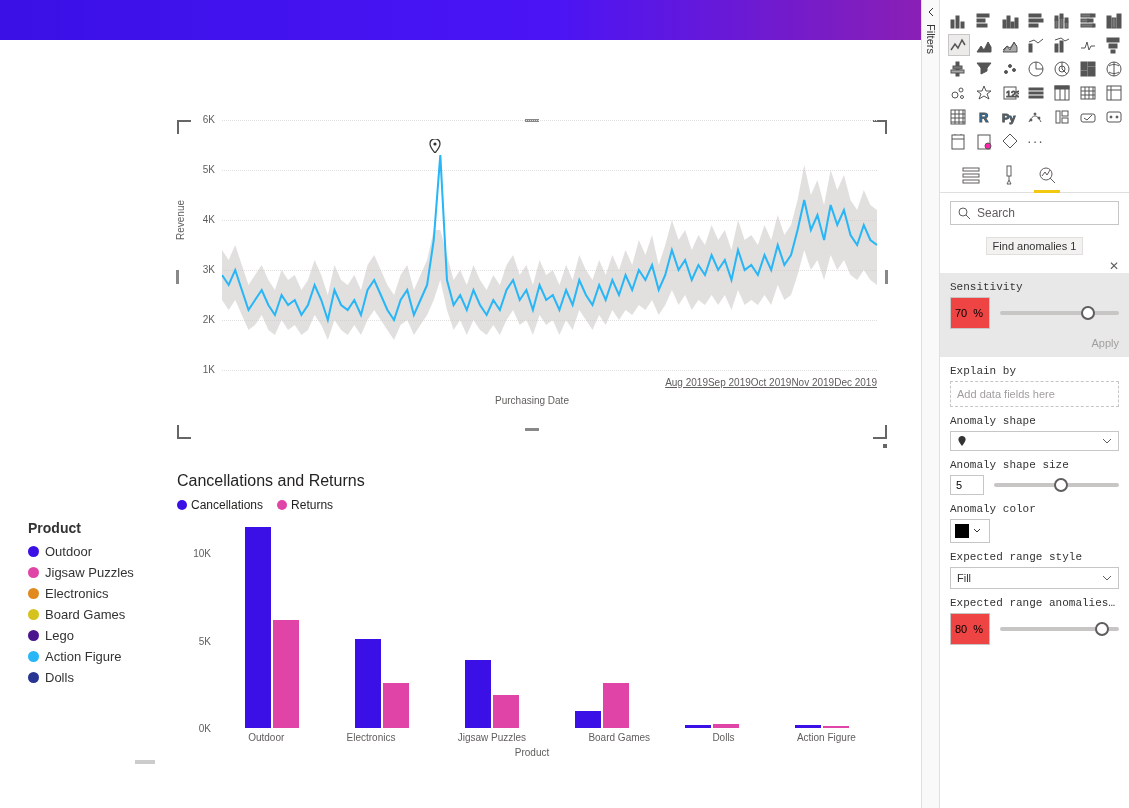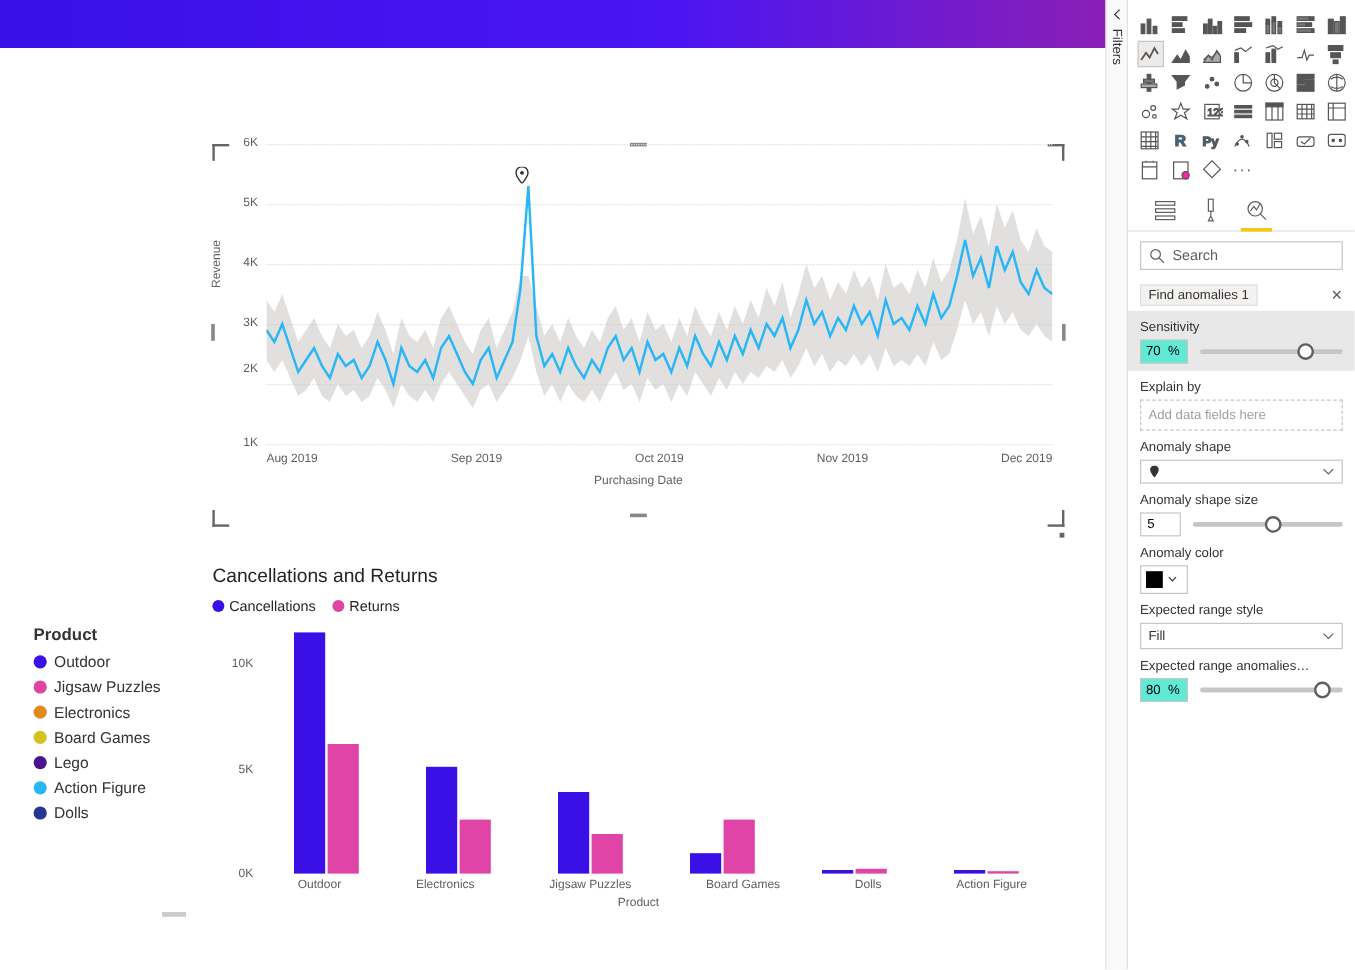--- a/index.html
+++ b/index.html
@@ -34,21 +34,21 @@
 .chart-title { font-size: 16px; color:#252423; font-weight:400; }
 .visual-icons { display:flex; gap:10px; color:#605e5c; }
 .visual-icons svg { width:16px; height:16px; }
 
 .line-plot { position:relative; width:100%; height:250px; margin-top:0; }
 .y-axis-label { position:absolute; left:-2px; top:120px; transform: rotate(-90deg); transform-origin:left top; font-size:10px; color:#605e5c; }
 .y-ticks { position:absolute; left:12px; top:0; width:30px; height:100%; }
 .y-tick { position:absolute; right:4px; font-size:10px; color:#605e5c; }
 .gridline { position:absolute; left:45px; right:10px; border-top:1px dotted #e1dfdd; }
 .plot-area { position:absolute; left:45px; right:10px; top:0; bottom:0; }
-.x-ticks { position:absolute; left:45px; right:10px; bottom:-18px; display:flex; justify-content:space-between; font-size:10px; color:#605e5c; }
+.x-ticks { position:absolute; left:45px; right:10px; bottom:-18px; display:flex; justify-content:flex-end; font-size:10px; color:#605e5c;text-decoration:underline; }
 .x-axis-label { text-align:center; font-size:10px; color:#605e5c; margin-top:25px; }
 
 .anomaly-marker { position:absolute; width:12px; height:14px; }
 
 .bar-visual { position:absolute; left:177px; top:430px; width:710px; height:340px; }
 .bar-title { font-size:16px; color:#252423; padding: 2px 0 8px 0; }
 .bar-legend { display:flex; gap:14px; font-size:12px; color:#252423; margin-bottom:6px; }
 .leg-item { display:flex; align-items:center; gap:4px; }
 .leg-dot { width:10px; height:10px; border-radius:50%; }
 .bar-plot { position:relative; height:210px; margin-left:40px; }
@@ -86,23 +86,23 @@
 
 .panel-section { padding:0 10px; }
 .section-header { display:flex; align-items:center; gap:4px; padding:4px 0; font-size:12px; color:#333; }
 .section-header .count { margin-left:auto; color:#605e5c; }
 .chev { width:10px; height:10px; }
 
 .tag-chip { display:inline-flex; align-items:center; background:#f3f2f1; border:1px solid #e1dfdd; padding:2px 6px; font-size:11px; margin:4px 0; }
 .close-x { margin-left:auto; font-size:12px; color:#605e5c; cursor:pointer; padding-left:8px; }
 
 .sensitivity-box { background:#e8e8e8; padding:8px 10px 6px 10px; margin: 0 -10px; }
-.field-label { font-size:11px; color:#333; margin-bottom:4px; margin-top:8px; display:block; }
+.field-label { font-size:11px; color:#333; margin-bottom:4px; margin-top:8px; display:block;font-family:Liberation Mono, monospace; }
 .pct-row { display:flex; align-items:center; gap:10px; }
-.pct-input { width:40px; height:20px; border:1px solid #c8c6c4; background:#5eead4; padding:2px 4px; font-size:11px; }
+.pct-input { width:40px; height:32px; border:1px solid #c8c6c4; background:#ef4444; padding:2px 4px; font-size:11px; }
 .slider { flex:1; position:relative; height:4px; background:#c8c6c4; border-radius:2px; }
 .slider-thumb { position:absolute; top:-5px; width:14px; height:14px; border-radius:50%; background:#fff; border:2px solid #605e5c; }
 .apply-btn { text-align:right; font-size:11px; color:#a19f9d; padding:8px 0 2px 0; }
 
 .droparea { border:1px dashed #c8c6c4; padding:6px; font-size:11px; color:#a19f9d; margin:4px 0 8px 0; }
 .select-box { display:flex; align-items:center; justify-content:space-between; border:1px solid #c8c6c4; padding:4px 6px; font-size:11px; background:#fff; }
 .select-box svg { width:10px; height:10px; }
 .color-swatch { display:flex; align-items:center; gap:4px; border:1px solid #c8c6c4; width:40px; padding:4px; }
 .swatch { width:14px; height:14px; background:#000; }
 .small-input { width:34px; border:1px solid #c8c6c4; padding:3px 5px; font-size:11px; }
@@ -123,21 +123,21 @@
       <div class="sel-mid sel-mb"></div>
       <div class="sel-mid sel-ml"></div>
       <div class="sel-mid sel-mr"></div>
       <div class="sel-right-dot"></div>
 
       <div class="chart-visual">
         <div class="line-plot">
           <div class="y-axis-label">Revenue</div>
           <div class="y-ticks" id="line-y-ticks">
               <div class="y-tick" style="top: 244px;">1K</div>
-              <div class="y-tick" style="top: 182px; margin-left: 28px;">2K</div>
+              <div class="y-tick" style="top: 194px; margin-left: 28px;">2K</div>
               <div class="y-tick" style="top: 144px;">3K</div>
               <div class="y-tick" style="top: 94px;">4K</div>
               <div class="y-tick" style="top: 44px;">5K</div>
               <div class="y-tick" style="top: -6px;">6K</div>
             </div>
           <div id="line-gridlines">
               <div class="gridline" style="top: 250px;"></div>
               <div class="gridline" style="top: 200px;"></div>
               <div class="gridline" style="top: 150px;"></div>
               <div class="gridline" style="top: 100px;"></div>
@@ -537,35 +537,36 @@
 
     <div class="search-box">
       <svg viewBox="0 0 14 14">
           <circle cx="6" cy="6" r="4" fill="none" stroke="#605e5c"></circle>
           <path d="M9 9l4 4" stroke="#605e5c"></path>
         </svg>
       <span>Search</span>
     </div>
 
     <div class="panel-section">
-      <div style="display:flex;align-items:center;">
+      <div style="display:flex;align-items:center;flex-direction:column;">
         <span class="tag-chip">
             <span>Find anomalies 1</span>
           </span>
         <span class="close-x">✕</span>
       </div>
 
       <div class="sensitivity-box">
         <span class="field-label" style="margin-top:0">Sensitivity</span>
         <div class="pct-row">
           <input class="pct-input" value="70  %" style="">
           <div class="slider">
               <div class="slider-thumb" style="left:68%"></div>
             </div>
         </div>
+        <div class="apply-btn">Apply</div>
       </div>
 
       <span class="field-label">Explain by</span>
       <div class="droparea">Add data fields here</div>
 
       <span class="field-label">Anomaly shape</span>
       <div class="select-box">
         <svg viewBox="0 0 12 14" width="10">
             <path d="M6 0C3 0 1 2 1 5c0 3 5 9 5 9s5-6 5-9c0-3-2-5-5-5z" fill="#333"></path>
           </svg>

